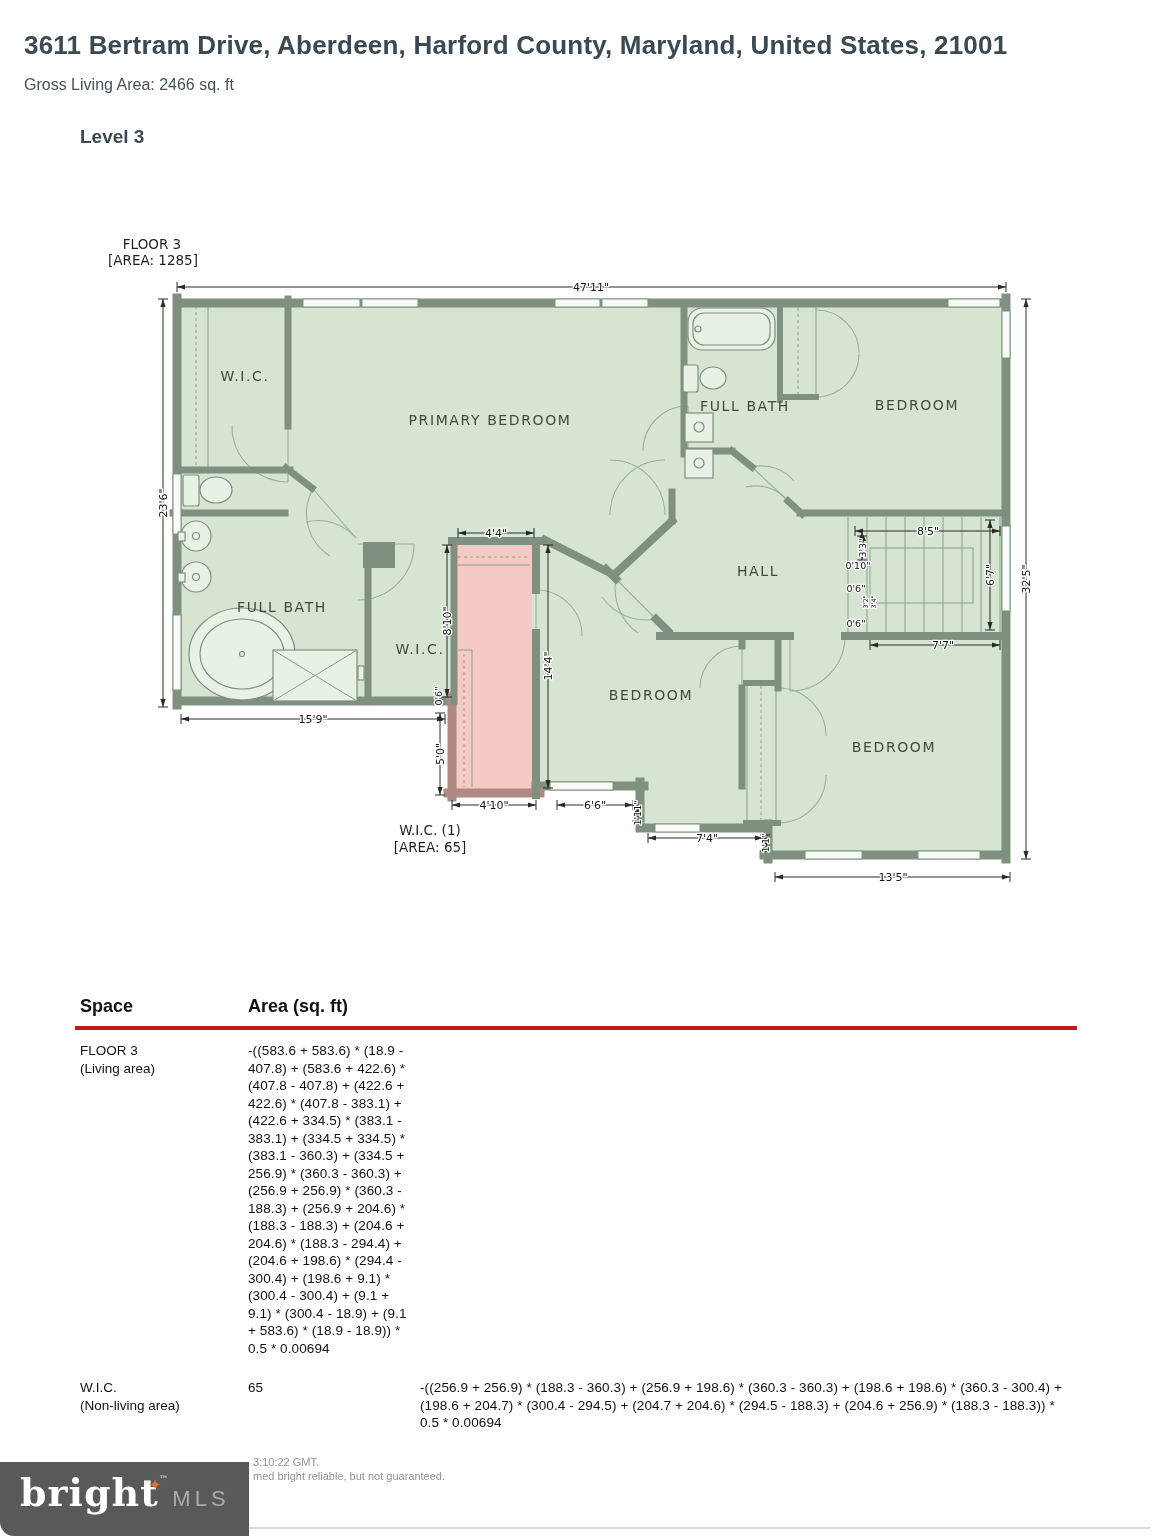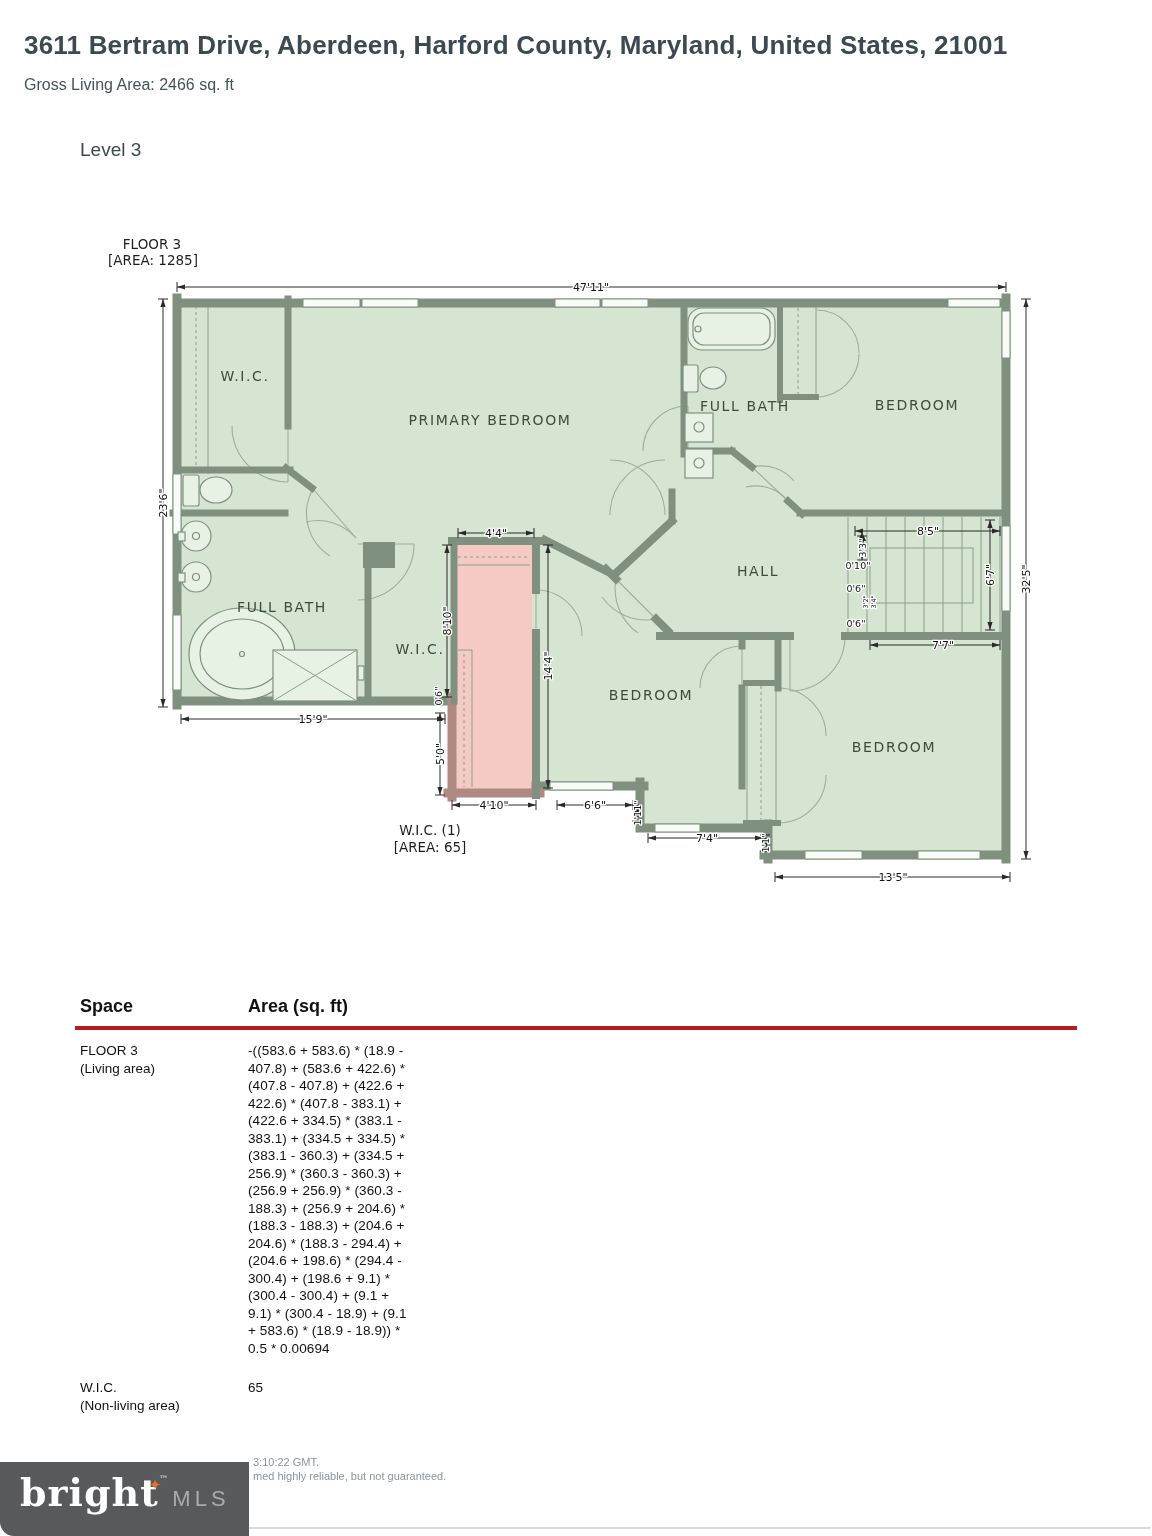--- a/index.html
+++ b/index.html
@@ -1,21 +1,21 @@
 <!DOCTYPE html>
 <html style="--wall: #7f917e; --hlwall: #b08985; --accent: #e8702a;"><head>
 <meta charset="utf-8">
 <style>
   html,body{margin:0;padding:0;background:#fff;}
   .page{position:relative;width:1152px;height:1536px;background:#ffffff;overflow:hidden;
         font-family:"Liberation Sans",sans-serif;border-radius:14px;}
   
   .title{position:absolute;left:24px;top:30px;font-size:26px;font-weight:bold;color:#3b4a52;letter-spacing:.2px;}
   .subtitle{position:absolute;left:24px;top:76px;font-size:16px;color:#44525a;}
-  .level{position:absolute;left:80px;top:139px;font-size:19px;font-weight:normal;color:#3b4a52;}
+  .level{position:absolute;left:80px;top:126px;font-size:19px;font-weight:bold;color:#3b4a52;}
   
   #plan{position:absolute;left:100px;top:230px;}
   #plan text{font-family:"DejaVu Sans",sans-serif;}
   .room{font-size:14px;fill:#3c4b3c;letter-spacing:1.6px;}
   .tag{font-size:13.5px;fill:#1e1e1e;}
   .dim,.dimsm,.dimxs{font-family:"DejaVu Serif",serif;fill:#141414;paint-order:stroke;stroke:#ffffff;stroke-width:2.6px;stroke-linejoin:round;}
   .dim{font-size:11px;}
   .dimsm{font-size:9.5px;}
   .dimxs{font-size:6.5px;}
   .dimline{stroke:#2a2a2a;stroke-width:1;}
@@ -389,25 +389,26 @@
         <div>(Living area)</div>
       </div>
       <div class="c calc-cell">-((583.6 + 583.6) * (18.9 - 407.8) + (583.6 + 422.6) * (407.8 - 407.8) + (422.6 + 422.6) * (407.8 - 383.1) + (422.6 + 334.5) * (383.1 - 383.1) + (334.5 + 334.5) * (383.1 - 360.3) + (334.5 + 256.9) * (360.3 - 360.3) + (256.9 + 256.9) * (360.3 - 188.3) + (256.9 + 204.6) * (188.3 - 188.3) + (204.6 + 204.6) * (188.3 - 294.4) + (204.6 + 198.6) * (294.4 - 300.4) + (198.6 + 9.1) * (300.4 - 300.4) + (9.1 + 9.1) * (300.4 - 18.9) + (9.1 + 583.6) * (18.9 - 18.9)) * 0.5 * 0.00694</div>
     </div>
     <div class="trow" style="padding-top:22px;">
       <div class="c">
         <div>W.I.C.</div>
         <div>(Non-living area)</div>
       </div>
       <div class="c">65</div>
+      <div class="c calc-cell">-((256.9 + 256.9) * (188.3 - 360.3) + (256.9 + 198.6) * (360.3 - 360.3) + (198.6 + 198.6) * (360.3 - 300.4) + (198.6 + 204.7) * (300.4 - 294.5) + (204.7 + 204.6) * (294.5 - 188.3) + (204.6 + 256.9) * (188.3 - 188.3)) * 0.5 * 0.00694</div>
     </div>
   </div>
 
   <div class="brand">
     <div class="b-inner">
       <span class="b-word">bright</span><span class="b-star">✦</span><span class="b-tm">™</span><span class="b-mls">MLS</span>
     </div>
   </div>
   <div class="f-line1">3:10:22 GMT.</div>
-  <div class="f-line2">med highly reliable, but not guaranteed.</div>
+  <div class="f-line2">med bright reliable, but not guaranteed.</div>
   <div class="f-rule"></div>
 
 </div>
 
 </body></html>

